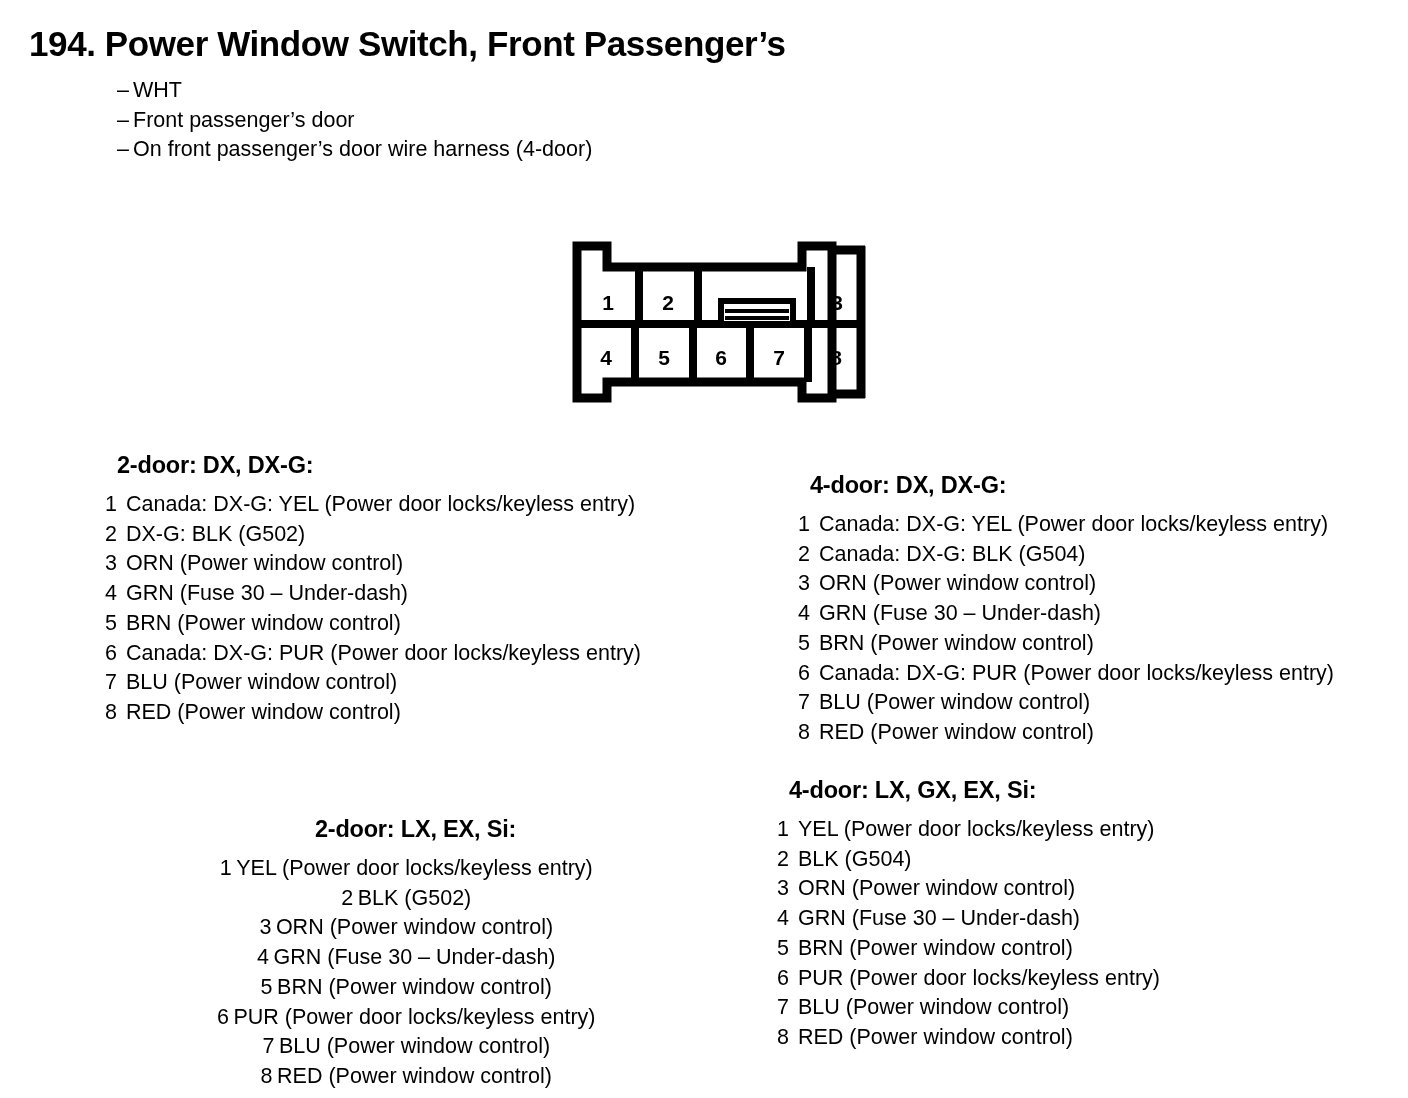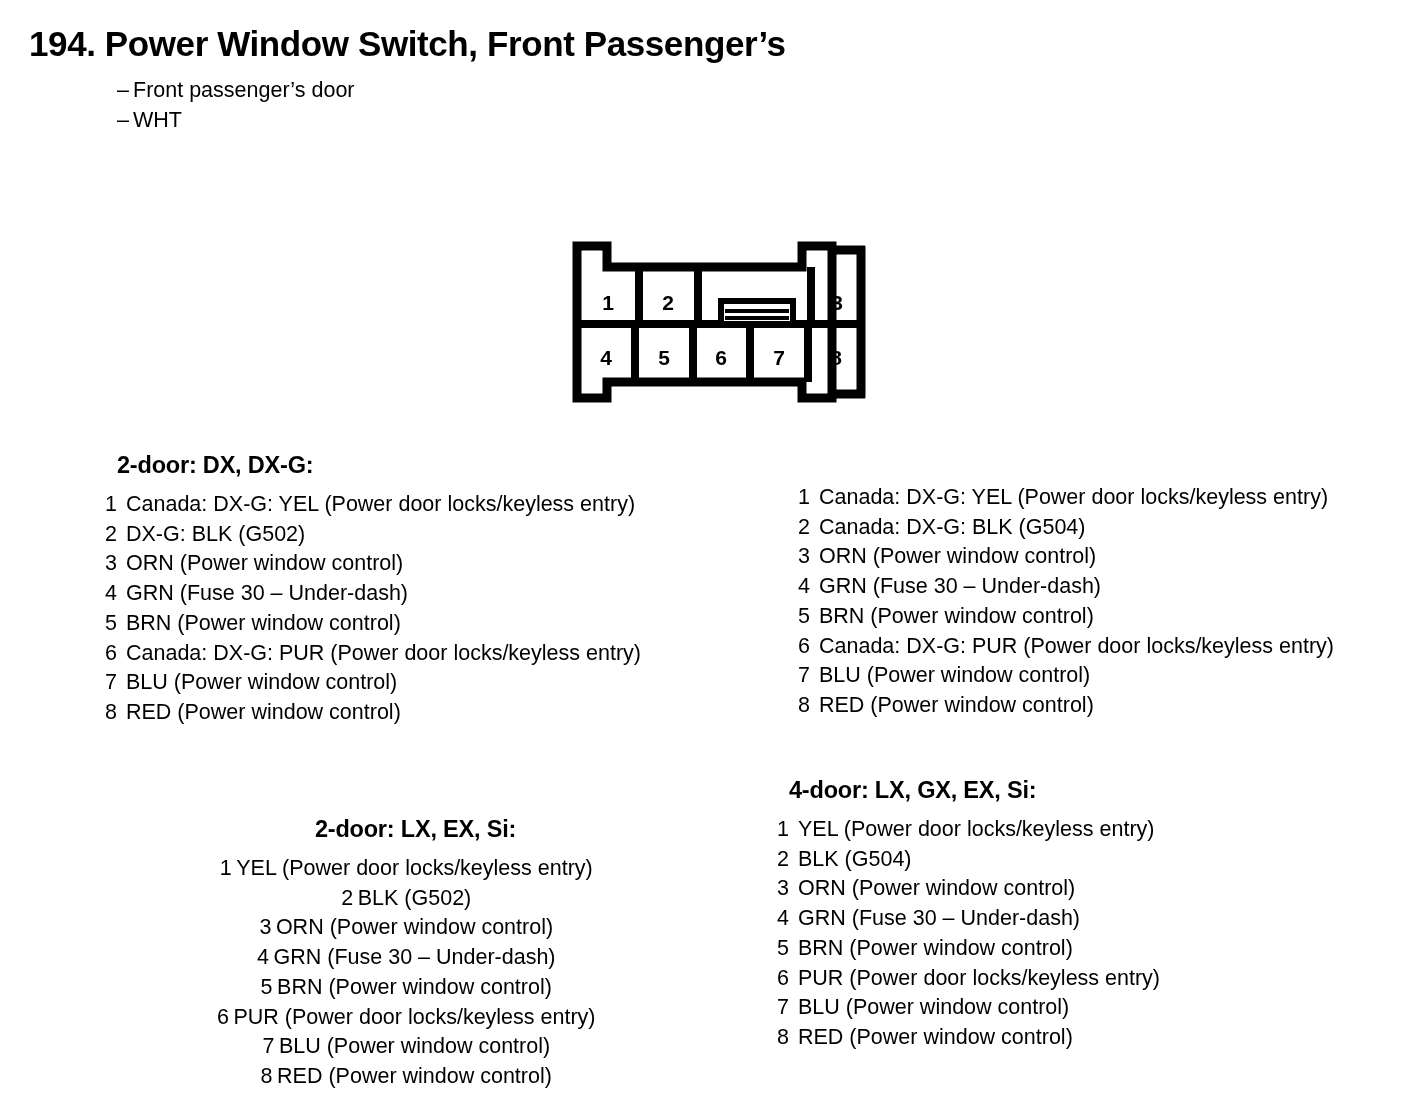--- a/index.html
+++ b/index.html
@@ -96,24 +96,27 @@
   #section-2door-lx  { left: 94px;  top: 816px; text-align: center; }
   #section-4door-lx  { left: 766px; top: 777px; }
 </style>
 </head>
 <body>
 
 <div id="page-title">194. Power Window Switch, Front Passenger’s</div>
 
 <ul id="spec-list">
   <li>
+    <span class="dash">–</span><span>WHT</span>
+  </li>
+  <li>
     <span class="dash">–</span><span>Front passenger’s door</span>
   </li>
   <li>
-    <span class="dash">–</span><span>WHT</span>
+    <span class="dash">–</span><span>On front passenger’s door wire harness (4-door)</span>
   </li>
 </ul>
 
 <div id="connector-figure">
   <svg width="310" height="175" viewBox="0 0 310 175" xmlns="http://www.w3.org/2000/svg">
 
     <path d="M 8 8
              L 38 8
              L 38 29
              L 233 29
@@ -168,20 +171,21 @@
     <li><span class="pin-no">3</span><span>ORN (Power window control)</span></li>
     <li><span class="pin-no">4</span><span>GRN (Fuse 30 – Under-dash)</span></li>
     <li><span class="pin-no">5</span><span>BRN (Power window control)</span></li>
     <li><span class="pin-no">6</span><span>Canada: DX-G: PUR (Power door locks/keyless entry)</span></li>
     <li><span class="pin-no">7</span><span>BLU (Power window control)</span></li>
     <li><span class="pin-no">8</span><span>RED (Power window control)</span></li>
   </ul>
 </div>
 
 <div class="pin-section" id="section-4door-dx">
+  <div class="section-heading">4-door: DX, DX-G:</div>
   <ul class="pin-list">
     <li><span class="pin-no">1</span><span>Canada: DX-G: YEL (Power door locks/keyless entry)</span></li>
     <li><span class="pin-no">2</span><span>Canada: DX-G: BLK (G504)</span></li>
     <li><span class="pin-no">3</span><span>ORN (Power window control)</span></li>
     <li><span class="pin-no">4</span><span>GRN (Fuse 30 – Under-dash)</span></li>
     <li><span class="pin-no">5</span><span>BRN (Power window control)</span></li>
     <li><span class="pin-no">6</span><span>Canada: DX-G: PUR (Power door locks/keyless entry)</span></li>
     <li><span class="pin-no">7</span><span>BLU (Power window control)</span></li>
     <li><span class="pin-no">8</span><span>RED (Power window control)</span></li>
   </ul>

